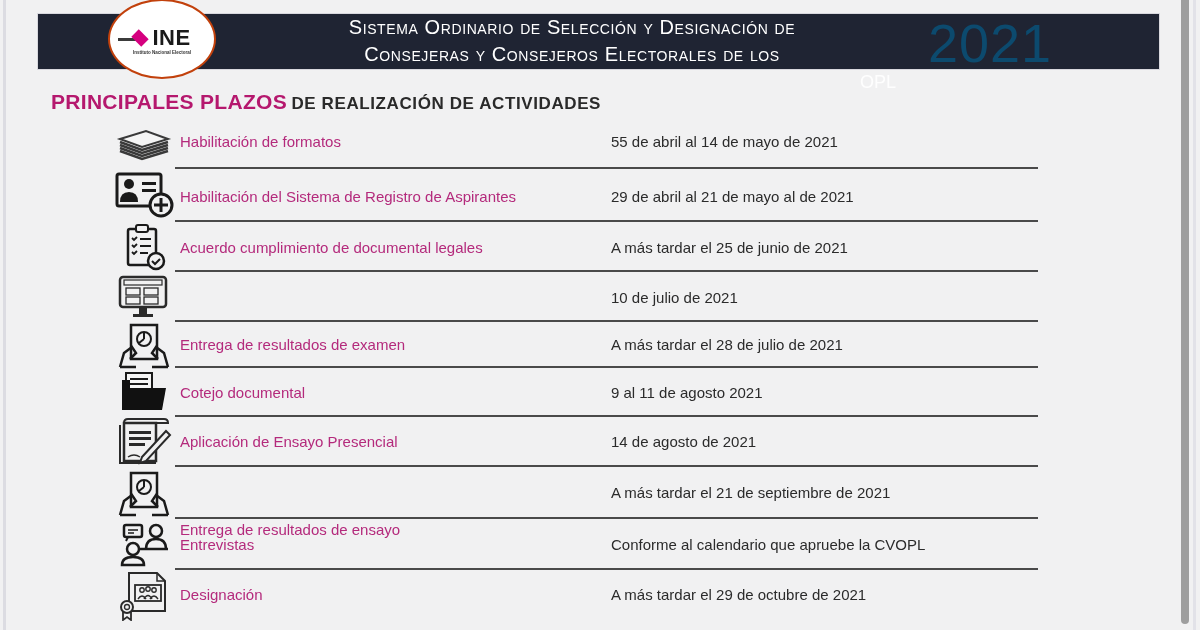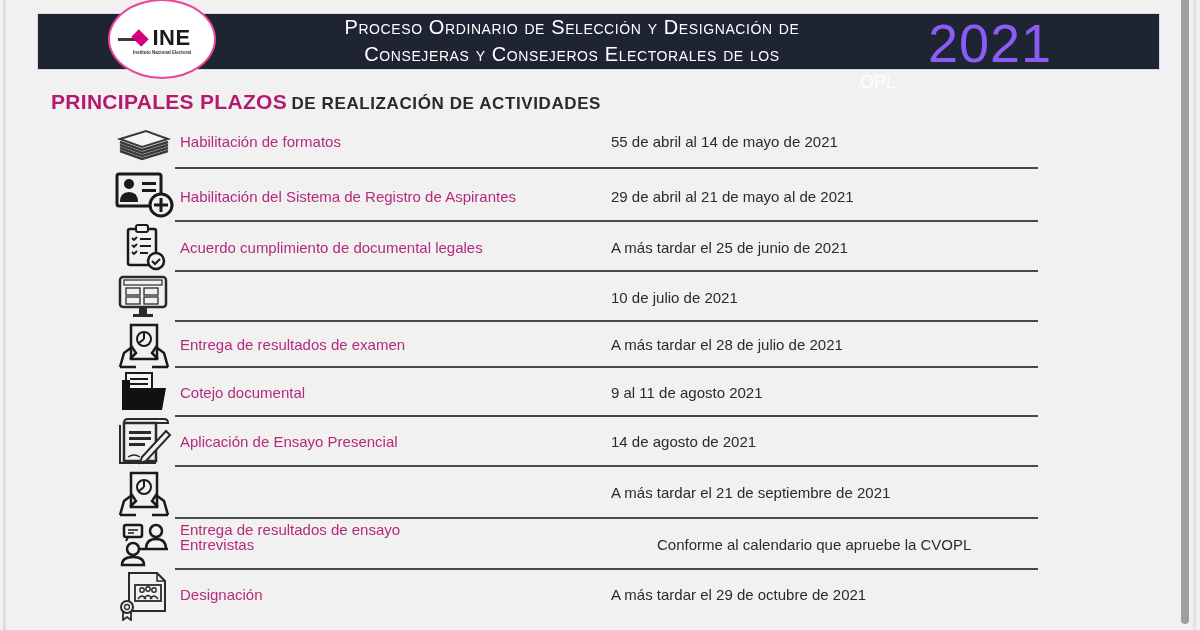--- a/index.html
+++ b/index.html
@@ -33,31 +33,31 @@
     .header-title {
       position: absolute; left: 217px; top: 14px; width: 710px;
       color: #ffffff; text-align: center;
       font-size: 20px; line-height: 27px; letter-spacing: 0.6px;
       font-variant: small-caps;
       font-family: "Liberation Sans", sans-serif;
     }
     .header-title .line { display: block; white-space: nowrap; }
     .header-year {
       position: absolute; left: 928px; top: 12px;
-      color: #8b5cf6; font-size: 54px; line-height: 62px; letter-spacing: 1px;
+      color: #0c4a6e; font-size: 54px; line-height: 62px; letter-spacing: 1px;
       font-family: "Liberation Sans", sans-serif;
     }
     .header-opl {
       position: absolute; left: 860px; top: 72px;
       color: #ffffff; font-size: 18px; line-height: 20px; opacity: 0.95;
     }
     .logo {
       position: absolute; left: 108px; top: -1px; width: 108px; height: 80px;
       border-radius: 50%; background: #ffffff;
-      border: 2px solid #ec4899;
+      border: 2px solid #c2410c;
       display: flex; flex-direction: column; align-items: center; justify-content: center;
     }
     .logo-mark { display: flex; align-items: center; gap: 2px; margin-top: 4px; }
     .logo-diamond {
       width: 14px; height: 14px; background: #d5007f; transform: rotate(45deg) scaleY(0.75);
       margin-right: 3px; position: relative;
     }
     .logo-bar {
       position: absolute; left: 8px; top: 37px; width: 24px; height: 3px; background: #3b3b3b;
     }
@@ -101,21 +101,21 @@
 
 <div class="left-edge"></div>
 
 <div class="scrollbar-track"></div>
 <div class="scrollbar-thumb"></div>
 <div class="scrollbar-edge"></div>
 
 <div class="header-band"></div>
 
 <div class="header-title">
-  <span class="line">Proceso Ordinario de Selección y Designación de</span>
+  <span class="line">Sistema Ordinario de Selección y Designación de</span>
   <span class="line">Consejeras y Consejeros Electorales de los</span>
 </div>
 <div class="header-year">2021</div>
 <div class="header-opl">OPL</div>
 
 <div class="logo">
   <div class="logo-bar"></div>
   <div class="logo-mark">
     <span class="logo-diamond"></span>
     <span class="logo-text">INE</span>
@@ -262,21 +262,21 @@
       <path d="M12 9 H22 M12 12 H18" stroke="#1a1a1a" stroke-width="1.5"></path>
       <path d="M12 16 L10 20" stroke="#1a1a1a" stroke-width="2"></path>
       <circle cx="40" cy="10" r="6" fill="none" stroke="#1a1a1a" stroke-width="2.5"></circle>
       <path d="M30 28 Q30 18 40 18 Q50 18 50 28" fill="none" stroke="#1a1a1a" stroke-width="2.5"></path>
       <path d="M24 28 H52" stroke="#1a1a1a" stroke-width="2.5"></path>
       <circle cx="17" cy="28" r="6" fill="none" stroke="#1a1a1a" stroke-width="2.5"></circle>
       <path d="M6 44 Q6 36 17 36 Q28 36 28 44 Z" fill="none" stroke="#1a1a1a" stroke-width="2.5"></path>
     </svg>
   </div>
   <span class="activity" style="top:16px;">Entrevistas</span>
-  <span class="date" style="top:16px;margin-left:46px;">Conforme al calendario que apruebe la CVOPL</span>
+  <span class="date" style="top:16px;">Conforme al calendario que apruebe la CVOPL</span>
 </div>
 <div class="divider" style="top:568px;"></div>
 
 <div class="row" style="top:570px;height:52px;">
   <div class="icon" style="top:2px;">
     <svg width="58" height="50" viewBox="0 0 58 50">
       <path d="M14 2 H42 L50 10 V40 H14 Z" fill="none" stroke="#2a2a2a" stroke-width="2"></path>
       <path d="M42 2 V10 H50" fill="none" stroke="#2a2a2a" stroke-width="1.5"></path>
       <rect x="20" y="14" width="26" height="16" fill="none" stroke="#2a2a2a" stroke-width="1.8"></rect>
       <circle cx="27" cy="19" r="2.2" fill="none" stroke="#2a2a2a" stroke-width="1.4"></circle>

